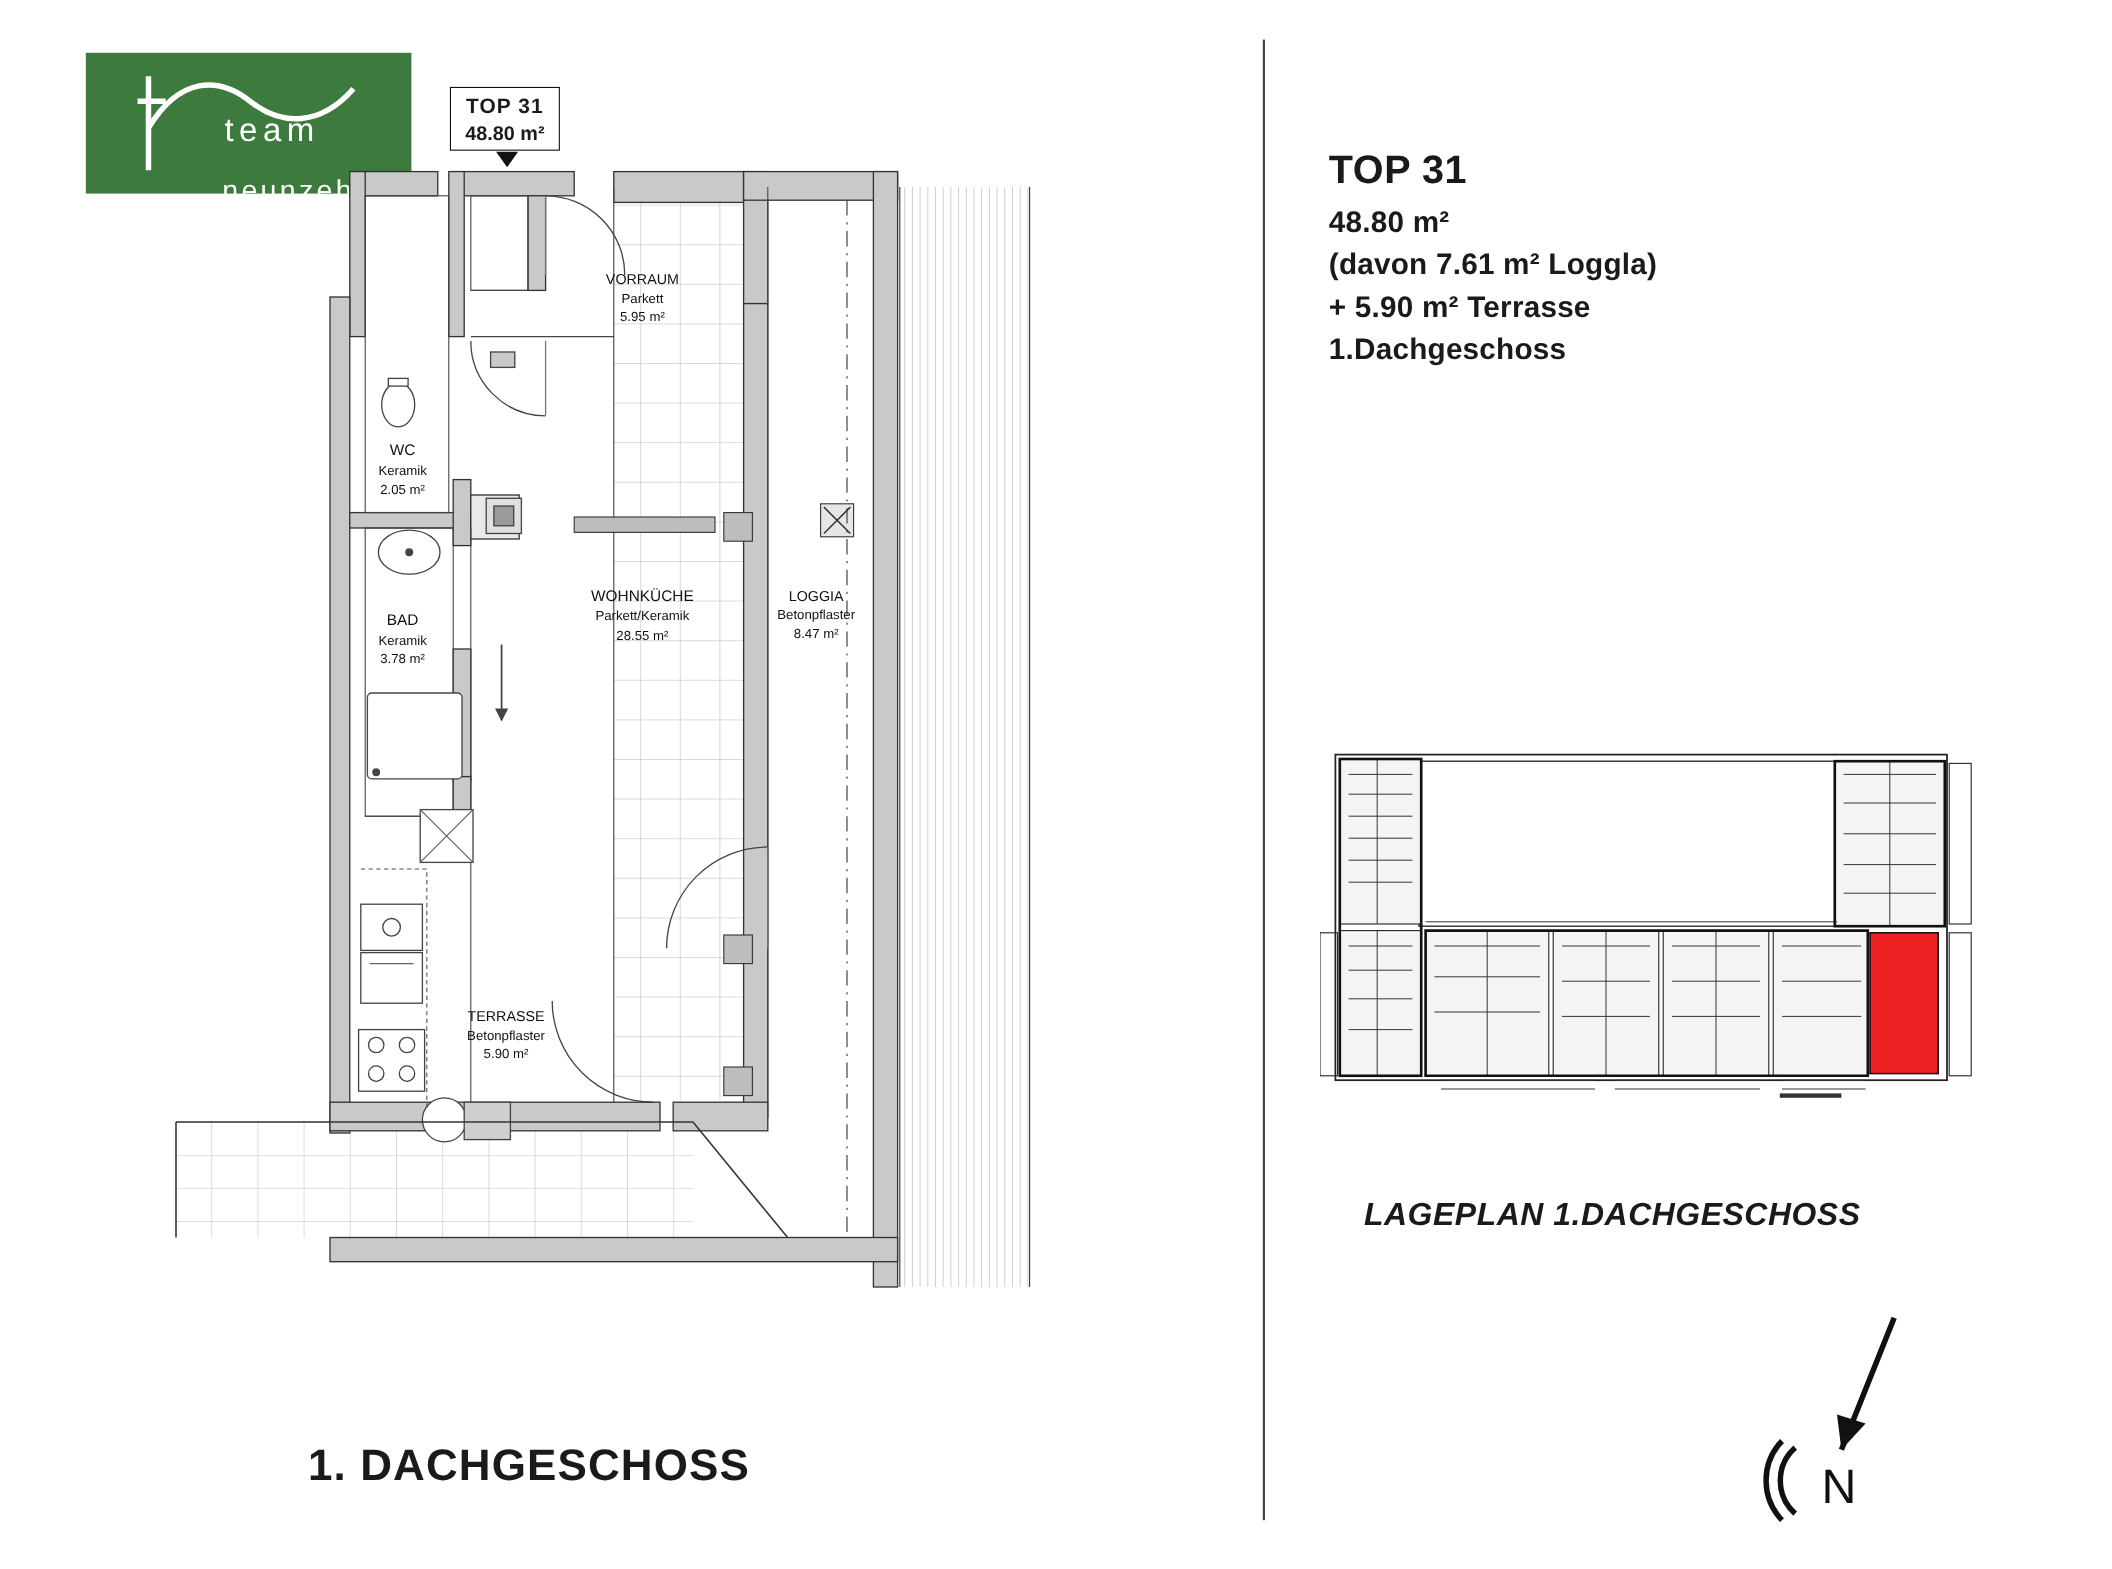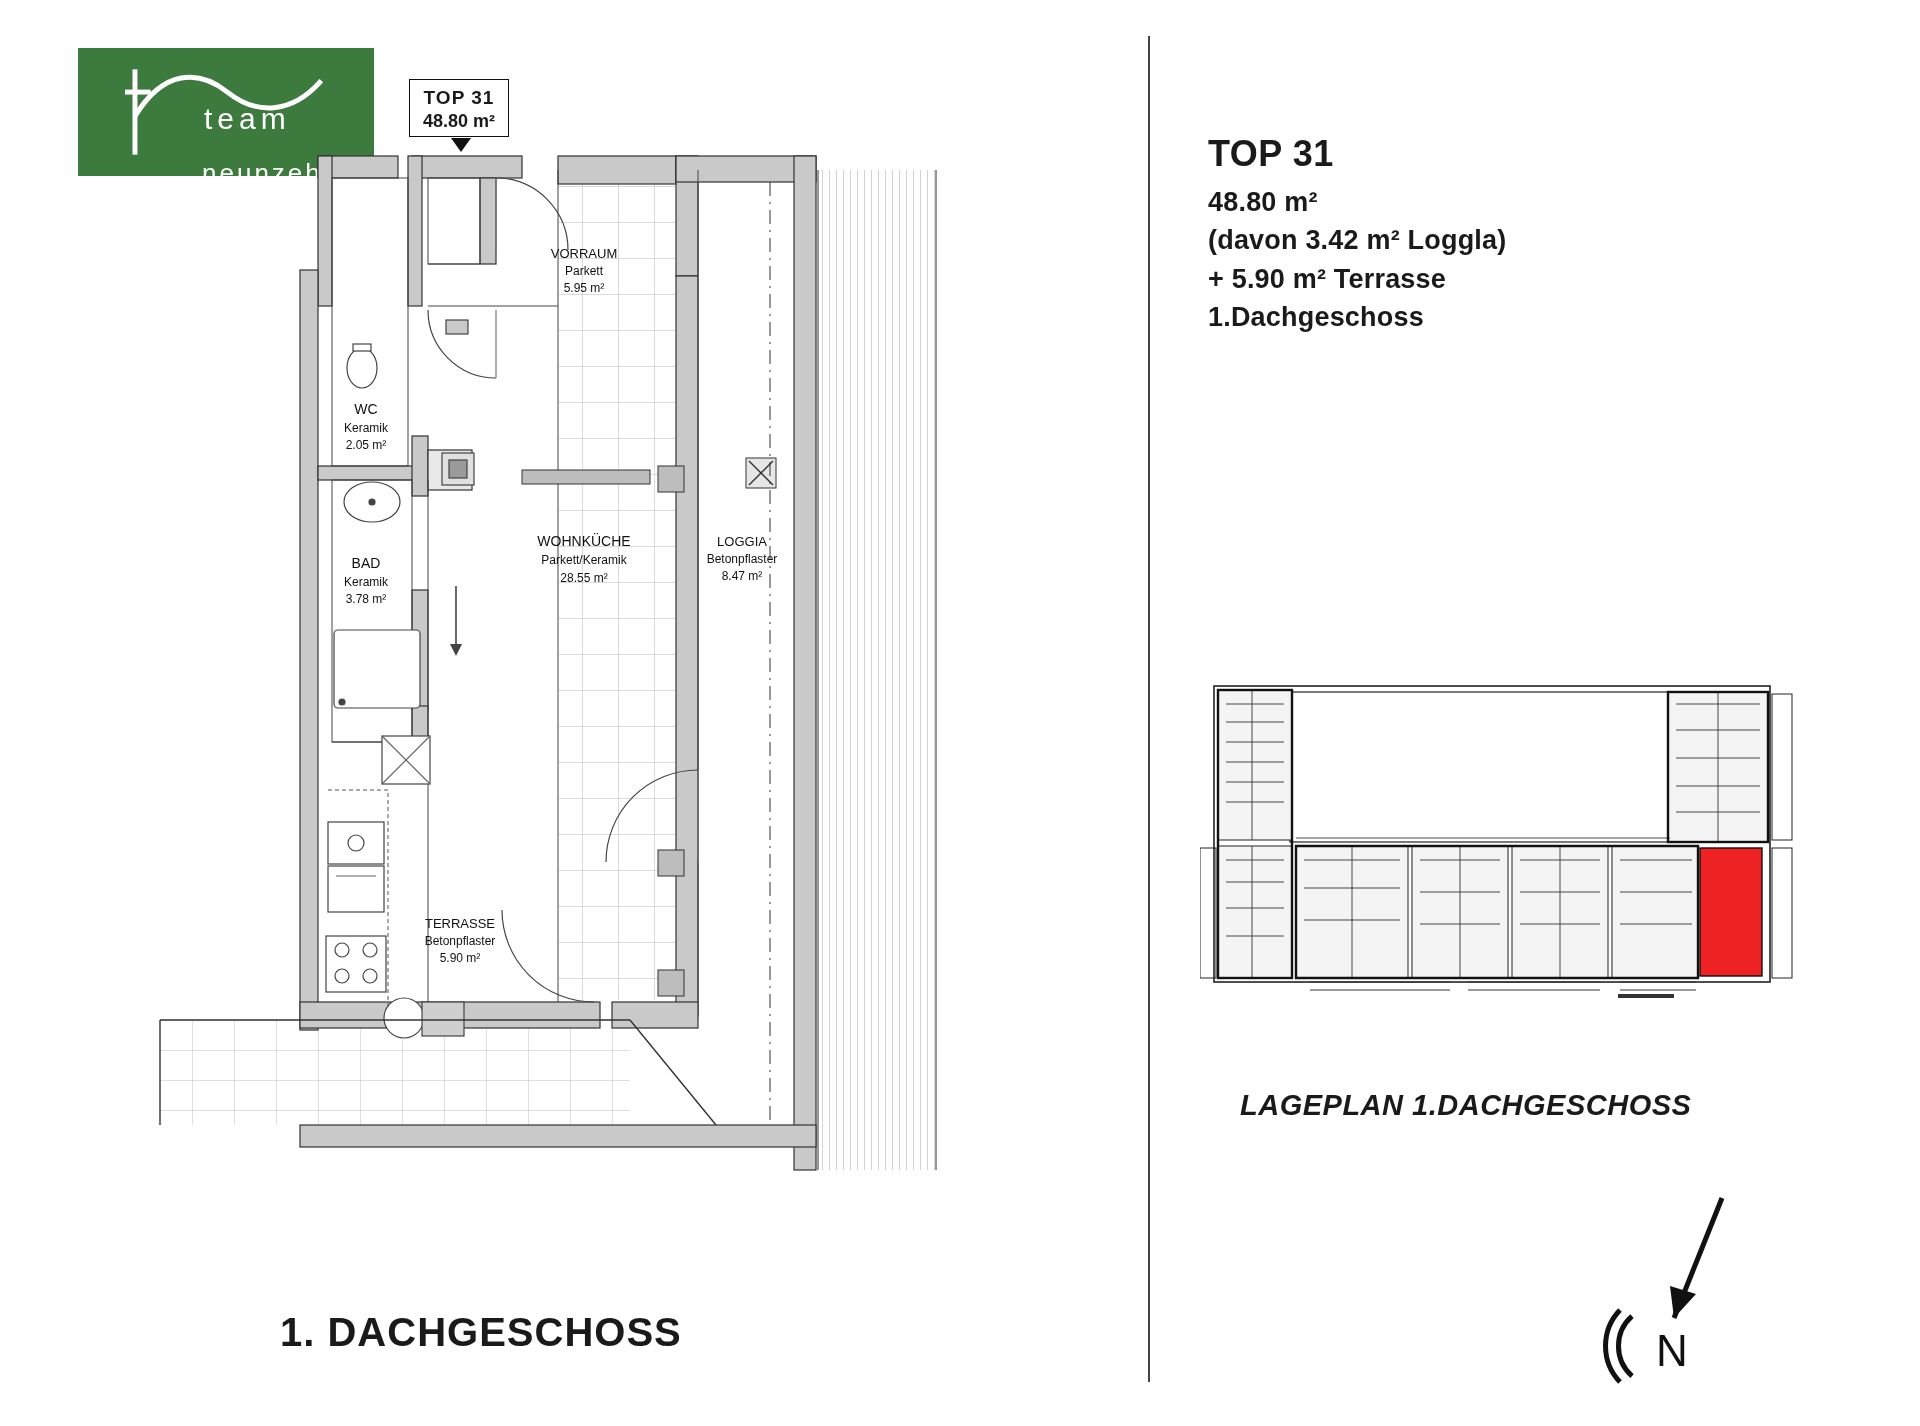--- a/index.html
+++ b/index.html
@@ -310,21 +310,21 @@
     <path d="M10 870 H480"></path>
     <path d="M10 870 V975"></path>
   </g>
 </svg>
 
 <div class="divider"></div>
 
 <div class="info">
   <div class="title">TOP 31</div>
   <div class="line">48.80 m²</div>
-  <div class="line">(davon 3.42 m² Loggla)</div>
+  <div class="line">(davon 7.61 m² Loggla)</div>
   <div class="line">+ 5.90 m² Terrasse</div>
   <div class="line">1.Dachgeschoss</div>
 </div>
 
 <svg id="siteplan" width="620" height="360" viewBox="0 0 620 360">
 
   <g stroke="#222" stroke-width="1.6" fill="#ffffff">
     <rect x="14" y="16" width="556" height="296"></rect>
   </g>
 

